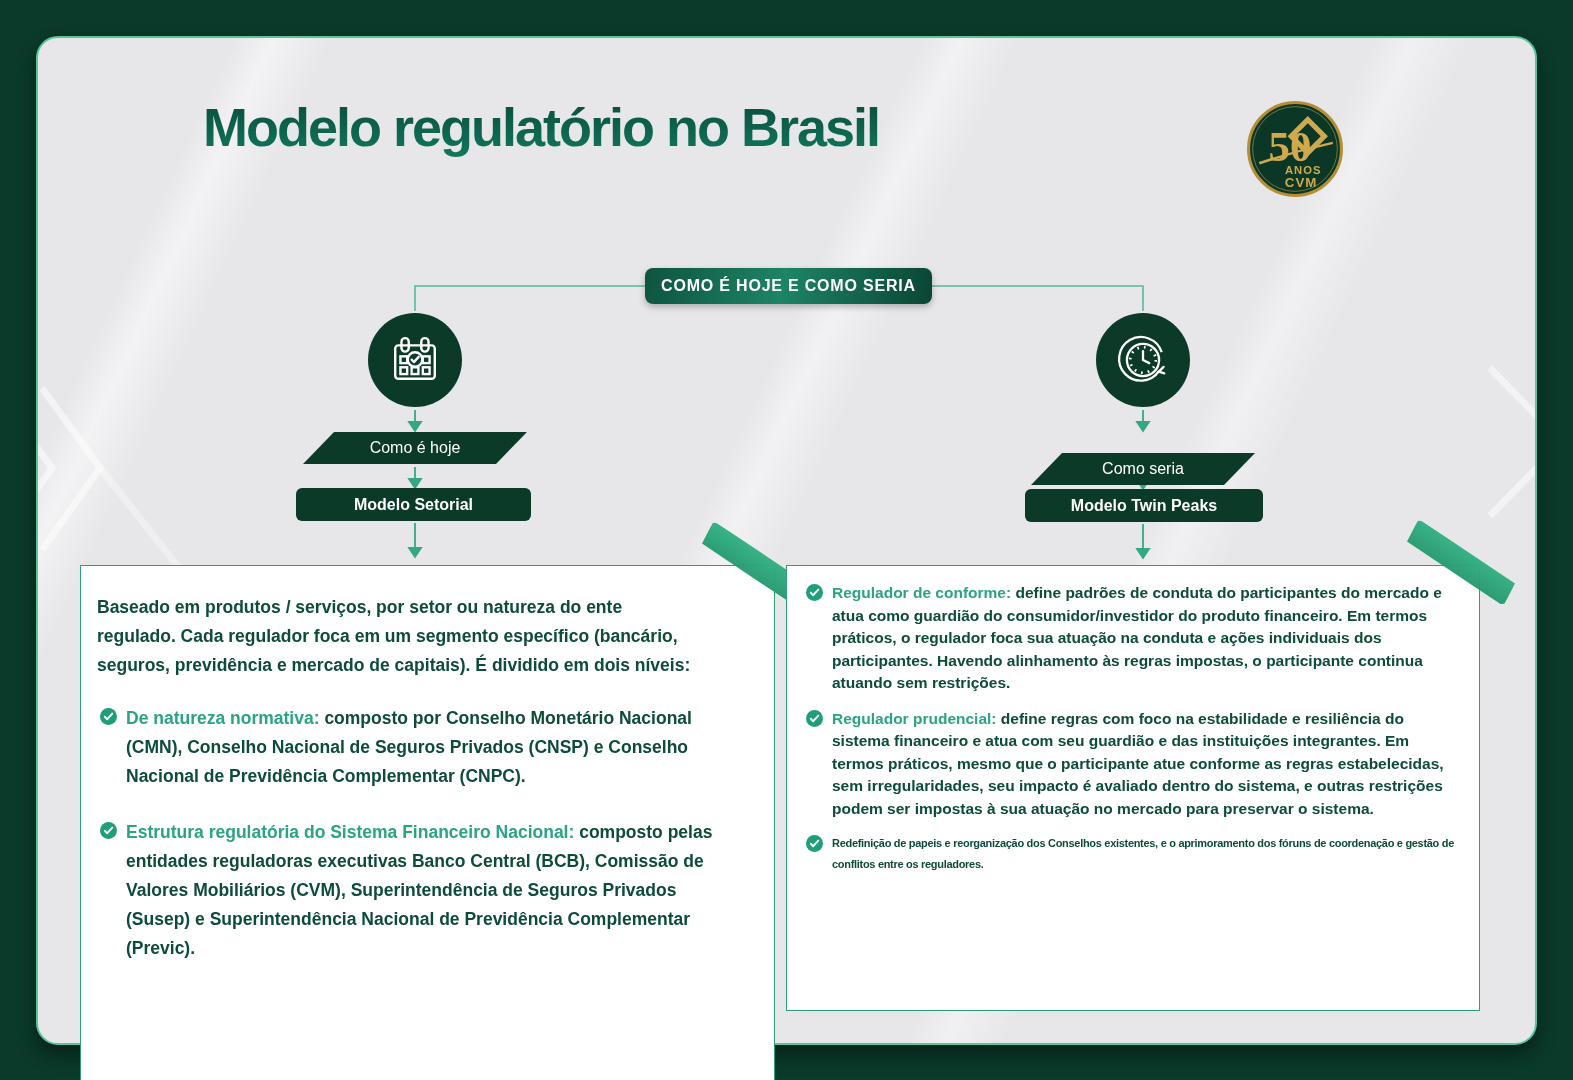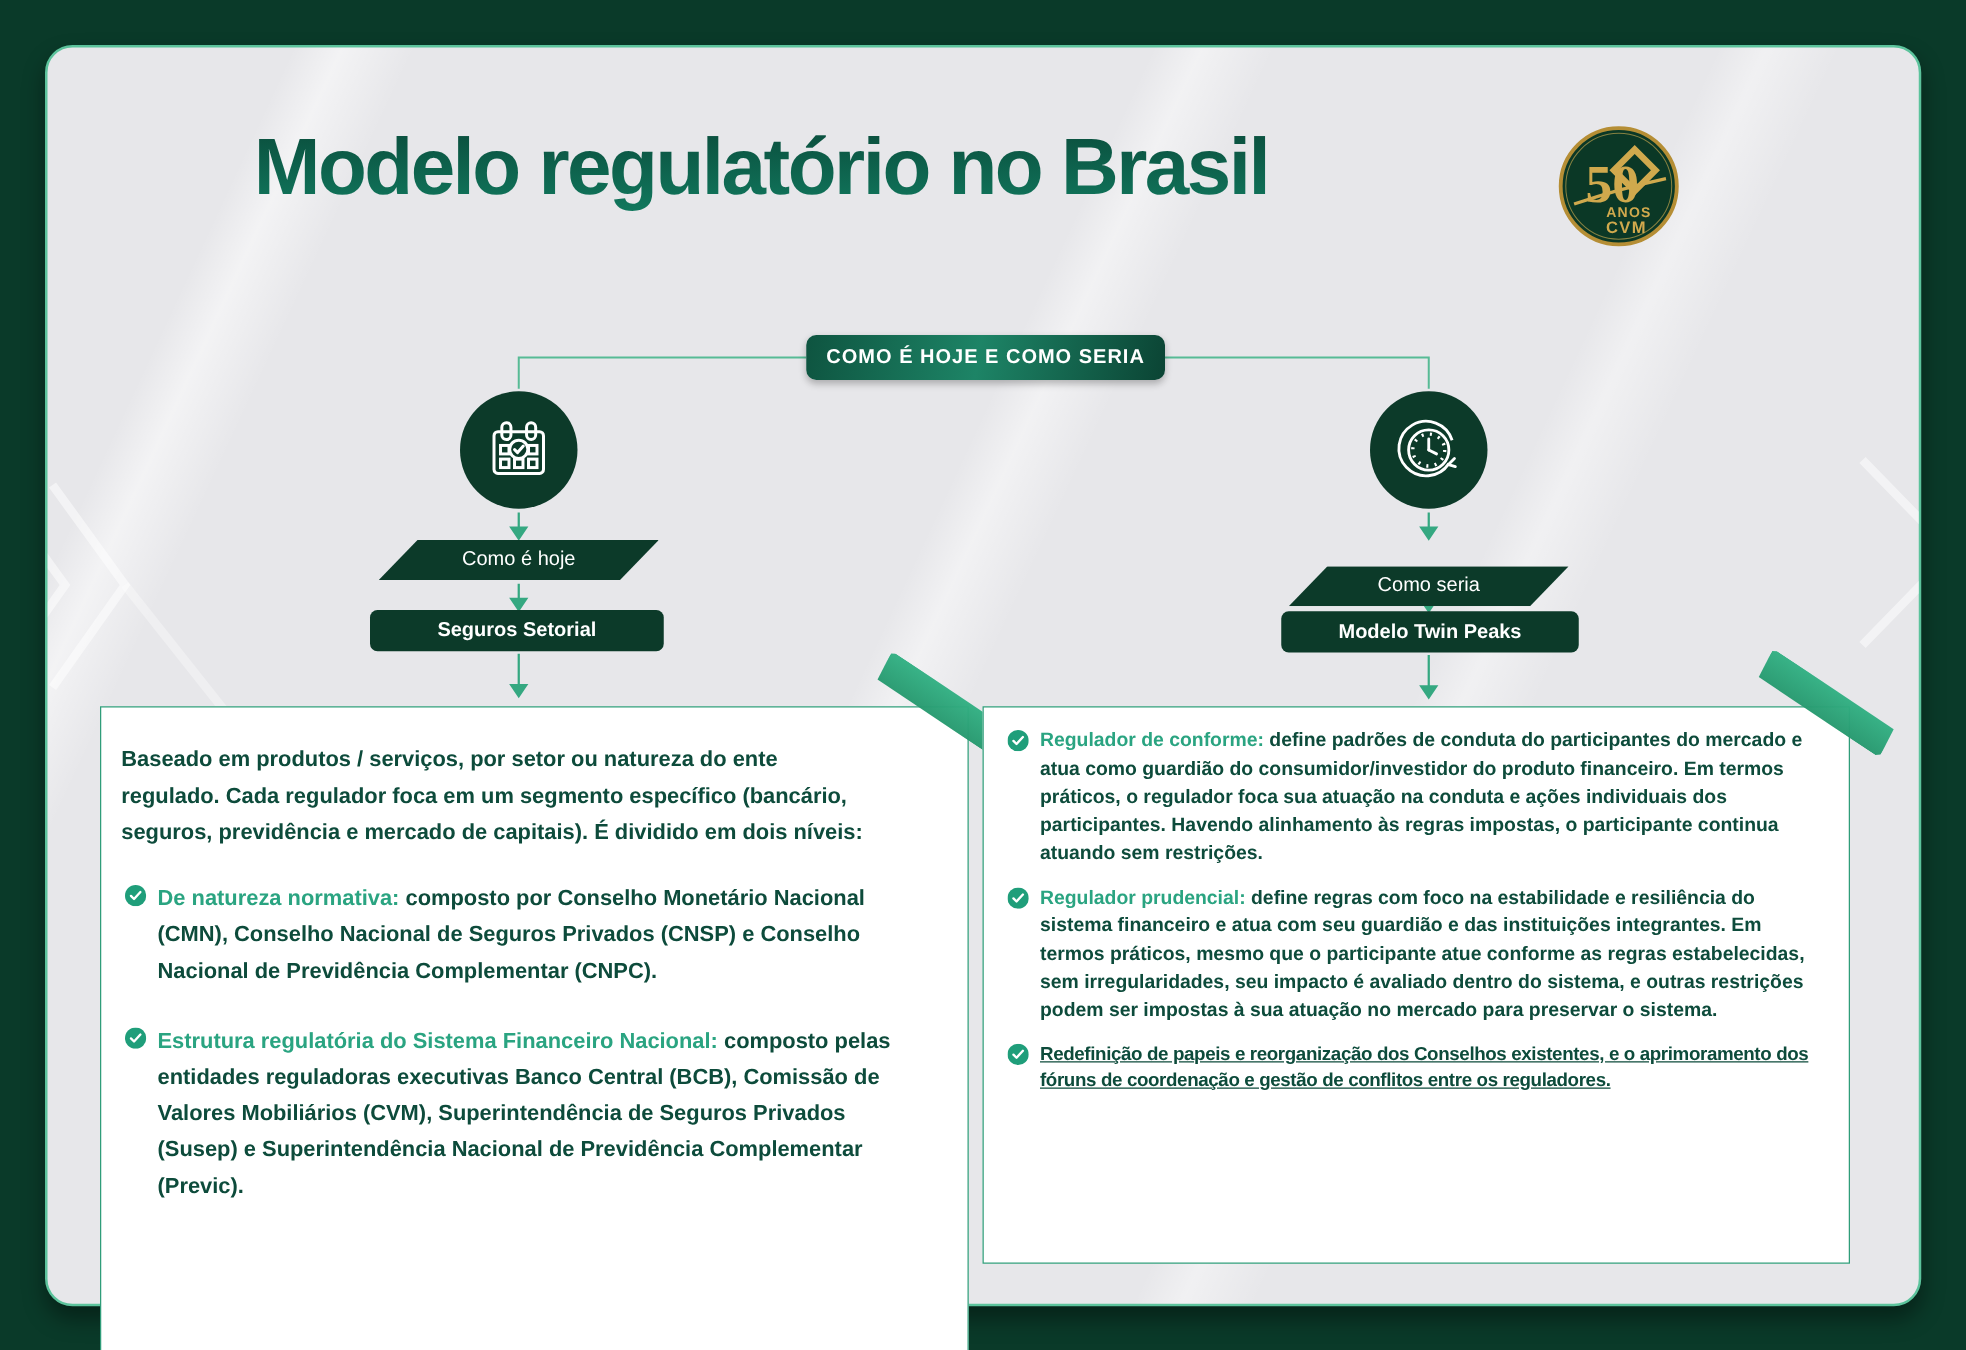--- a/index.html
+++ b/index.html
@@ -20,21 +20,21 @@
     background-image:
       linear-gradient(115deg, rgba(255,255,255,0) 10%, rgba(255,255,255,.5) 12%, rgba(255,255,255,0) 15%),
       linear-gradient(115deg, rgba(255,255,255,0) 45%, rgba(255,255,255,.45) 47%, rgba(255,255,255,0) 50%),
       linear-gradient(115deg, rgba(255,255,255,0) 68%, rgba(255,255,255,.4) 70%, rgba(255,255,255,0) 73%);
   }
   .watermarks{position:absolute;inset:0;pointer-events:none;}
 
   
   .title{
     position:absolute;left:203px;top:96px;margin:0;white-space:nowrap;
-    font-size:64px;font-weight:bold;letter-spacing:-2px;
+    font-size:54px;font-weight:bold;letter-spacing:-2px;
     background:linear-gradient(180deg,#0a4a3a 0%,#11795e 100%);
     -webkit-background-clip:text;background-clip:text;
     color:#0e5f4a;-webkit-text-fill-color:transparent;
   }
   .logo{position:absolute;left:1246px;top:100px;width:98px;height:98px;}
 
   
   .connectors{position:absolute;left:0;top:0;pointer-events:none;}
   .badge{
     position:absolute;left:645px;top:268px;width:287px;height:36px;
@@ -74,21 +74,21 @@
     font-size:15.5px;line-height:22.5px;}
   .box p{margin:0;}
   .box-left .intro{margin-bottom:24px;max-width:600px;}
   .box-right .intro{margin-bottom:13px;}
   .bullet{display:flex;align-items:flex-start;gap:9px;}
   .box-left .bullet{margin-bottom:27px;padding-left:3px;}
   .box-right .bullet{margin-bottom:13px;}
   .check{flex:0 0 17px;width:17px;height:17px;margin-top:4px;}
   .box-right .check{margin-top:2px;}
   .lead{color:#2aa481;}
-  .bullet-small{font-size:15px;line-height:21px;letter-spacing:-.3px;text-decoration:underline;}
+  .bullet-small{font-size:11px;line-height:21px;letter-spacing:-.3px;}
 
   .tape{
     position:absolute;width:118px;height:27px;
     background:linear-gradient(180deg,#33b184,#27996f);
     transform:rotate(33deg);opacity:.97;
     clip-path:polygon(0 8%, 3% 0, 98% 6%, 100% 90%, 97% 100%, 2% 94%);
   }
   .tape-left{left:697px;top:551px;}
   .tape-right{left:1402px;top:549px;}
 </style>
@@ -165,21 +165,21 @@
   </svg>
 </div>
 
 <div class="para para-left">
   <span>Como é hoje</span>
 </div>
 <div class="para para-right">
   <span>Como seria</span>
 </div>
 
-<div class="model model-left">Seguros Setorial</div>
+<div class="model model-left">Modelo Setorial</div>
 <div class="model model-right">Modelo Twin Peaks</div>
 
 <div class="box box-left">
   <p class="intro">Baseado em produtos / serviços, por setor ou natureza do ente regulado. Cada regulador foca em um segmento específico (bancário, seguros, previdência e mercado de capitais). É dividido em dois níveis:</p>
   <div class="bullet">
     <svg class="check" viewBox="0 0 20 20">
         <circle cx="10" cy="10" r="10" fill="#1f9e7a"></circle>
         <path d="M5.6 10.3 l2.9 2.9 l6-6.6" fill="none" stroke="#ffffff" stroke-width="2.2" stroke-linecap="round" stroke-linejoin="round"></path>
       </svg>
     <p><span class="lead">De natureza normativa: </span><span>composto por Conselho Monetário Nacional (CMN), Conselho Nacional de Seguros Privados (CNSP) e Conselho Nacional de Previdência Complementar (CNPC).</span></p>

